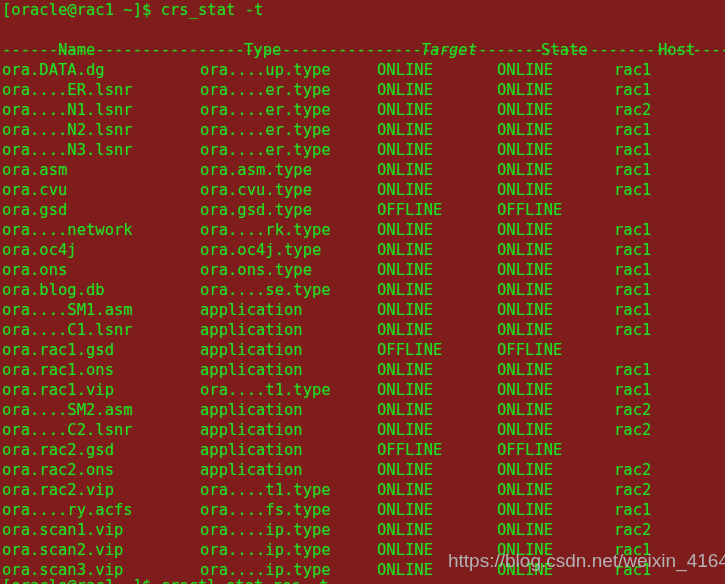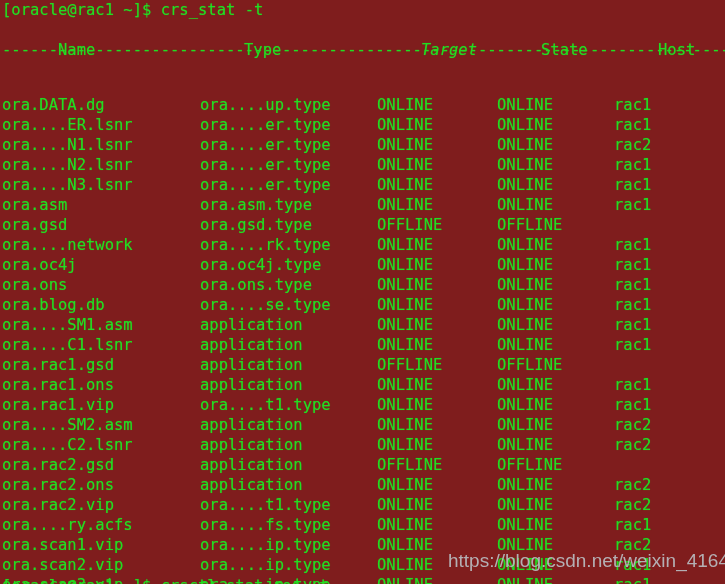--- a/index.html
+++ b/index.html
@@ -45,21 +45,21 @@
     color: #22dd22;
     overflow: hidden;
     text-shadow: 0 0 1px rgba(34, 221, 34, 0.55);
   }
   .row {
     height: 20px;
     white-space: pre;
     color: #22dd22;
     text-shadow: 0 0 1px rgba(34, 221, 34, 0.55);
   }
-  .col-name   { display: inline-block; width: 186px; margin-top: 35px; }
+  .col-name   { display: inline-block; width: 186px; }
   .col-type   { display: inline-block; width: 177px; margin-left: 12px; }
   .col-target { display: inline-block; width: 120px; }
   .col-state  { display: inline-block; width: 117px; }
   .col-host   { display: inline-block; }
 
   .hdr-name   { display: inline-block; width: 186px; }
   .hdr-type   { display: inline-block; width: 177px; }
   .hdr-target { display: inline-block; width: 120px; font-style: italic; }
   .hdr-state  { display: inline-block; width: 117px; }
   .hdr-host   { display: inline-block; }
@@ -101,20 +101,21 @@
 
     <div class="rule-line">--------------------------------------------------------------------------------</div>
 
     <div id="rows-container">
         <div class="row"><span class="col-name">ora.DATA.dg</span><span class="col-type">ora....up.type</span><span class="col-target">ONLINE</span><span class="col-state">ONLINE</span><span class="col-host">rac1</span></div>
         <div class="row"><span class="col-name">ora....ER.lsnr</span><span class="col-type">ora....er.type</span><span class="col-target">ONLINE</span><span class="col-state">ONLINE</span><span class="col-host">rac1</span></div>
         <div class="row"><span class="col-name">ora....N1.lsnr</span><span class="col-type">ora....er.type</span><span class="col-target">ONLINE</span><span class="col-state">ONLINE</span><span class="col-host">rac2</span></div>
         <div class="row"><span class="col-name">ora....N2.lsnr</span><span class="col-type">ora....er.type</span><span class="col-target">ONLINE</span><span class="col-state">ONLINE</span><span class="col-host">rac1</span></div>
         <div class="row"><span class="col-name">ora....N3.lsnr</span><span class="col-type">ora....er.type</span><span class="col-target">ONLINE</span><span class="col-state">ONLINE</span><span class="col-host">rac1</span></div>
         <div class="row"><span class="col-name">ora.asm</span><span class="col-type">ora.asm.type</span><span class="col-target">ONLINE</span><span class="col-state">ONLINE</span><span class="col-host">rac1</span></div>
+        <div class="row"><span class="col-name">ora.cvu</span><span class="col-type">ora.cvu.type</span><span class="col-target">ONLINE</span><span class="col-state">ONLINE</span><span class="col-host">rac1</span></div>
         <div class="row"><span class="col-name">ora.gsd</span><span class="col-type">ora.gsd.type</span><span class="col-target">OFFLINE</span><span class="col-state">OFFLINE</span><span class="col-host"></span></div>
         <div class="row"><span class="col-name">ora....network</span><span class="col-type">ora....rk.type</span><span class="col-target">ONLINE</span><span class="col-state">ONLINE</span><span class="col-host">rac1</span></div>
         <div class="row"><span class="col-name">ora.oc4j</span><span class="col-type">ora.oc4j.type</span><span class="col-target">ONLINE</span><span class="col-state">ONLINE</span><span class="col-host">rac1</span></div>
         <div class="row"><span class="col-name">ora.ons</span><span class="col-type">ora.ons.type</span><span class="col-target">ONLINE</span><span class="col-state">ONLINE</span><span class="col-host">rac1</span></div>
         <div class="row"><span class="col-name">ora.blog.db</span><span class="col-type">ora....se.type</span><span class="col-target">ONLINE</span><span class="col-state">ONLINE</span><span class="col-host">rac1</span></div>
         <div class="row"><span class="col-name">ora....SM1.asm</span><span class="col-type">application</span><span class="col-target">ONLINE</span><span class="col-state">ONLINE</span><span class="col-host">rac1</span></div>
         <div class="row"><span class="col-name">ora....C1.lsnr</span><span class="col-type">application</span><span class="col-target">ONLINE</span><span class="col-state">ONLINE</span><span class="col-host">rac1</span></div>
         <div class="row"><span class="col-name">ora.rac1.gsd</span><span class="col-type">application</span><span class="col-target">OFFLINE</span><span class="col-state">OFFLINE</span><span class="col-host"></span></div>
         <div class="row"><span class="col-name">ora.rac1.ons</span><span class="col-type">application</span><span class="col-target">ONLINE</span><span class="col-state">ONLINE</span><span class="col-host">rac1</span></div>
         <div class="row"><span class="col-name">ora.rac1.vip</span><span class="col-type">ora....t1.type</span><span class="col-target">ONLINE</span><span class="col-state">ONLINE</span><span class="col-host">rac1</span></div>

